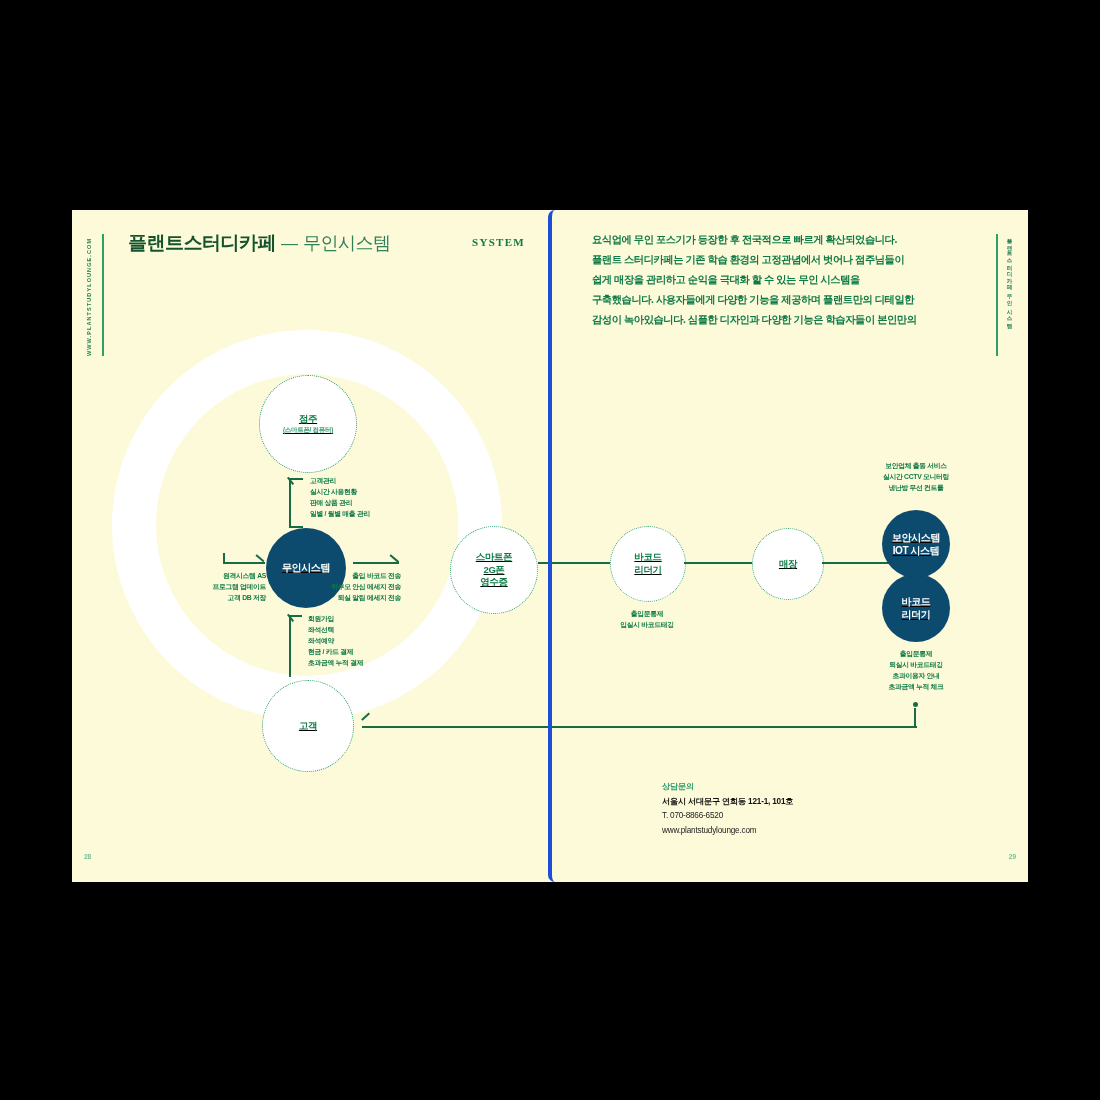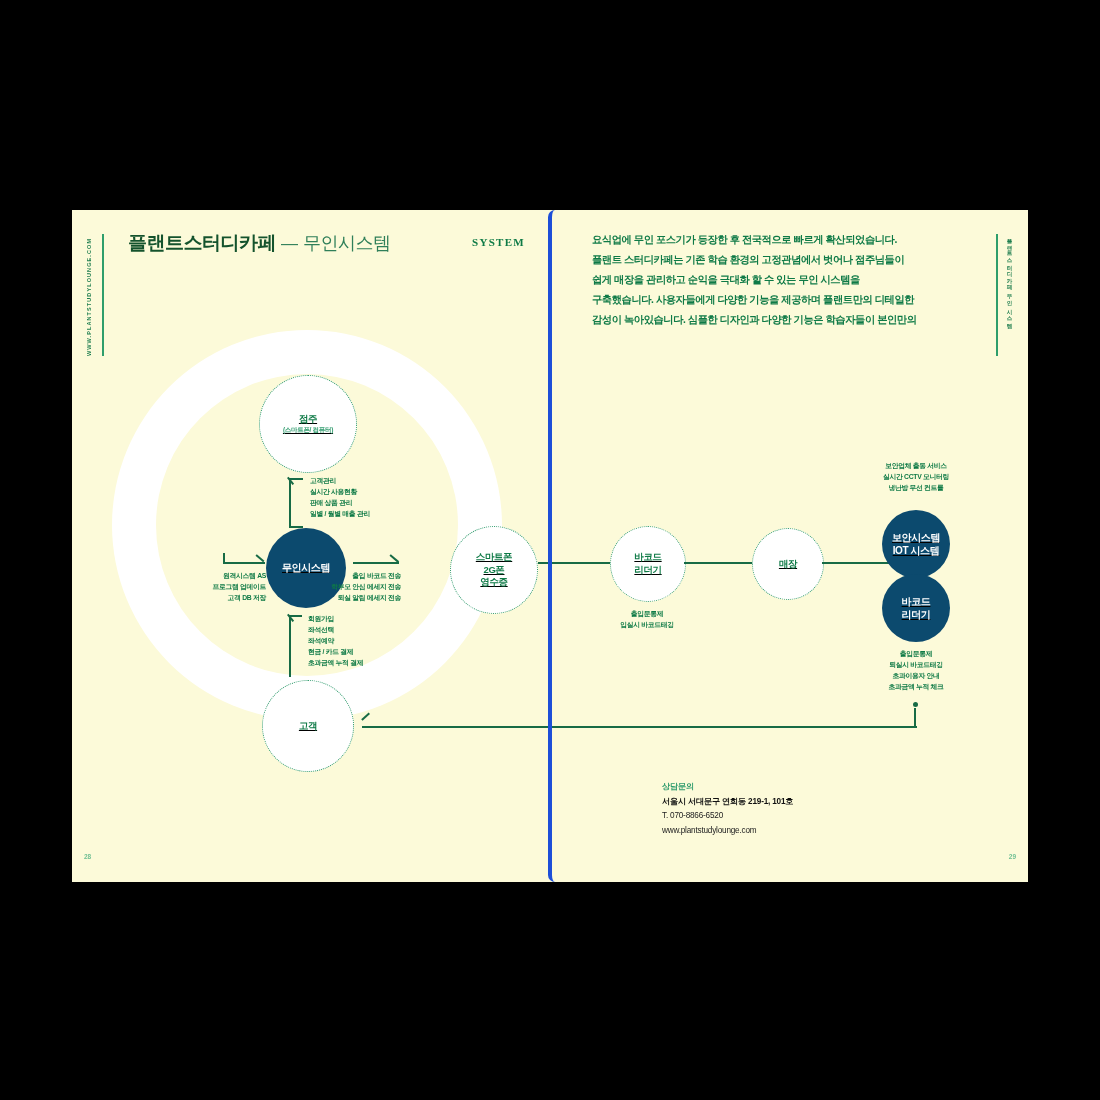--- a/index.html
+++ b/index.html
@@ -212,21 +212,21 @@
         <div>초과이용자 안내</div>
         <div>초과금액 누적 체크</div>
       </div>
 
       <div class="dot-end" style="left:361px;top:492px;"></div>
       <div class="bar" style="left:362px;top:498px;width:2.4px;height:19px;"></div>
       <div class="bar" style="left:0px;top:516px;width:365px;height:2.4px;"></div>
 
       <div class="contact">
         <div class="h">상담문의</div>
-        <div class="b">서울시 서대문구 연희동 219-1, 101호</div>
+        <div class="b">서울시 서대문구 연희동 121-1, 101호</div>
         <div class="n">T. 070-8866-6520</div>
         <div class="n">www.plantstudylounge.com</div>
       </div>
 
       <div class="pagenum" style="right:12px;">29</div>
     </div>
 
   </div>
 </div>
 

